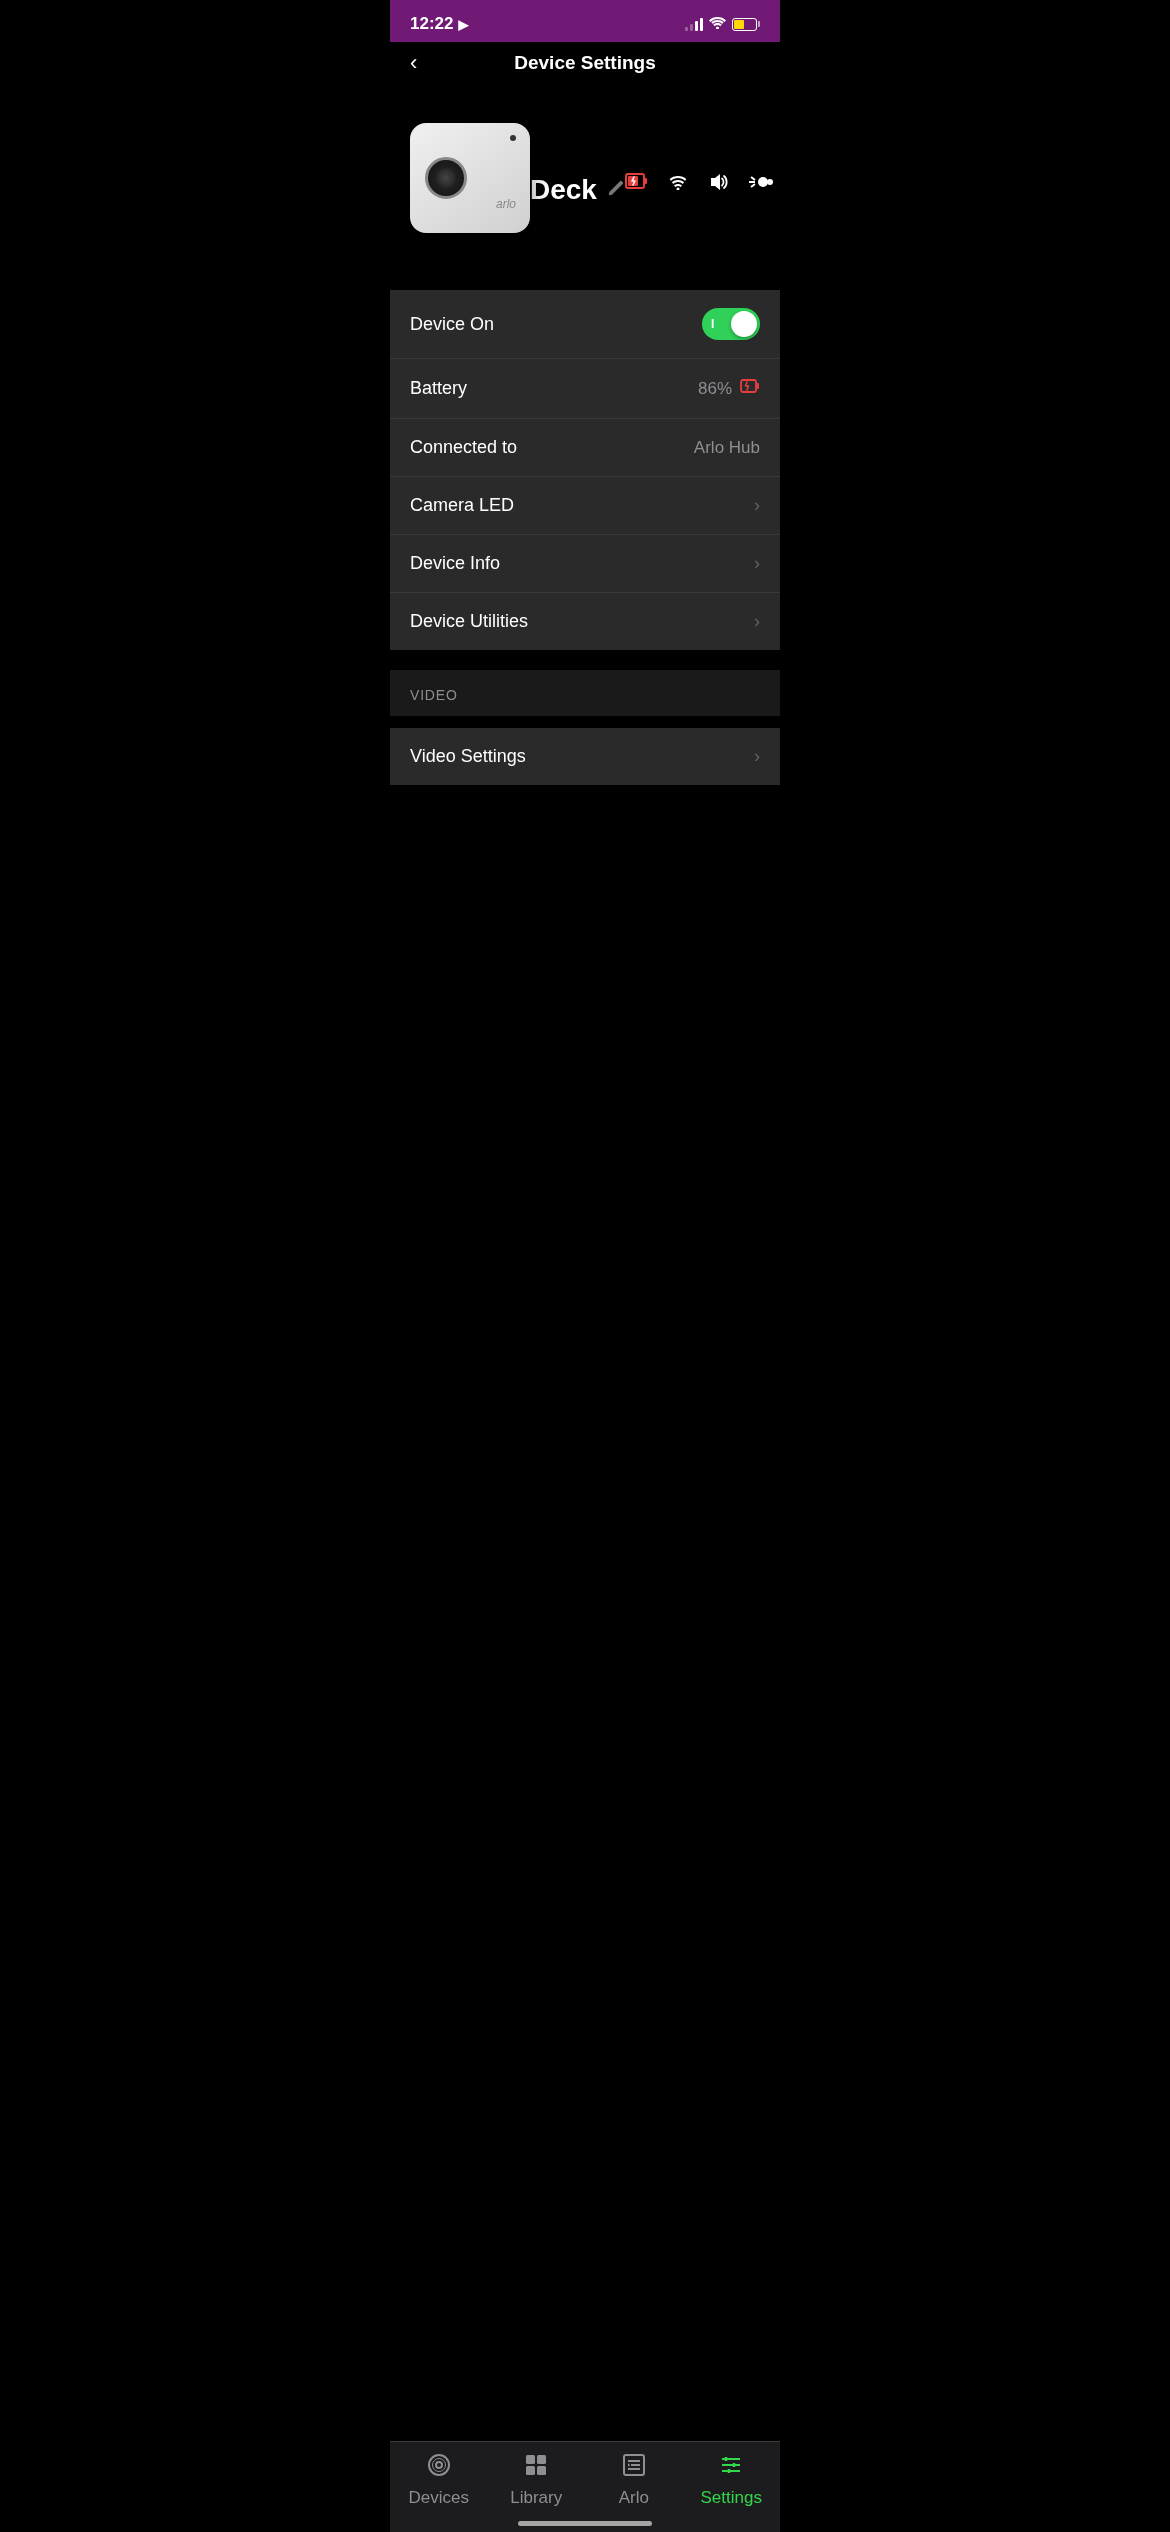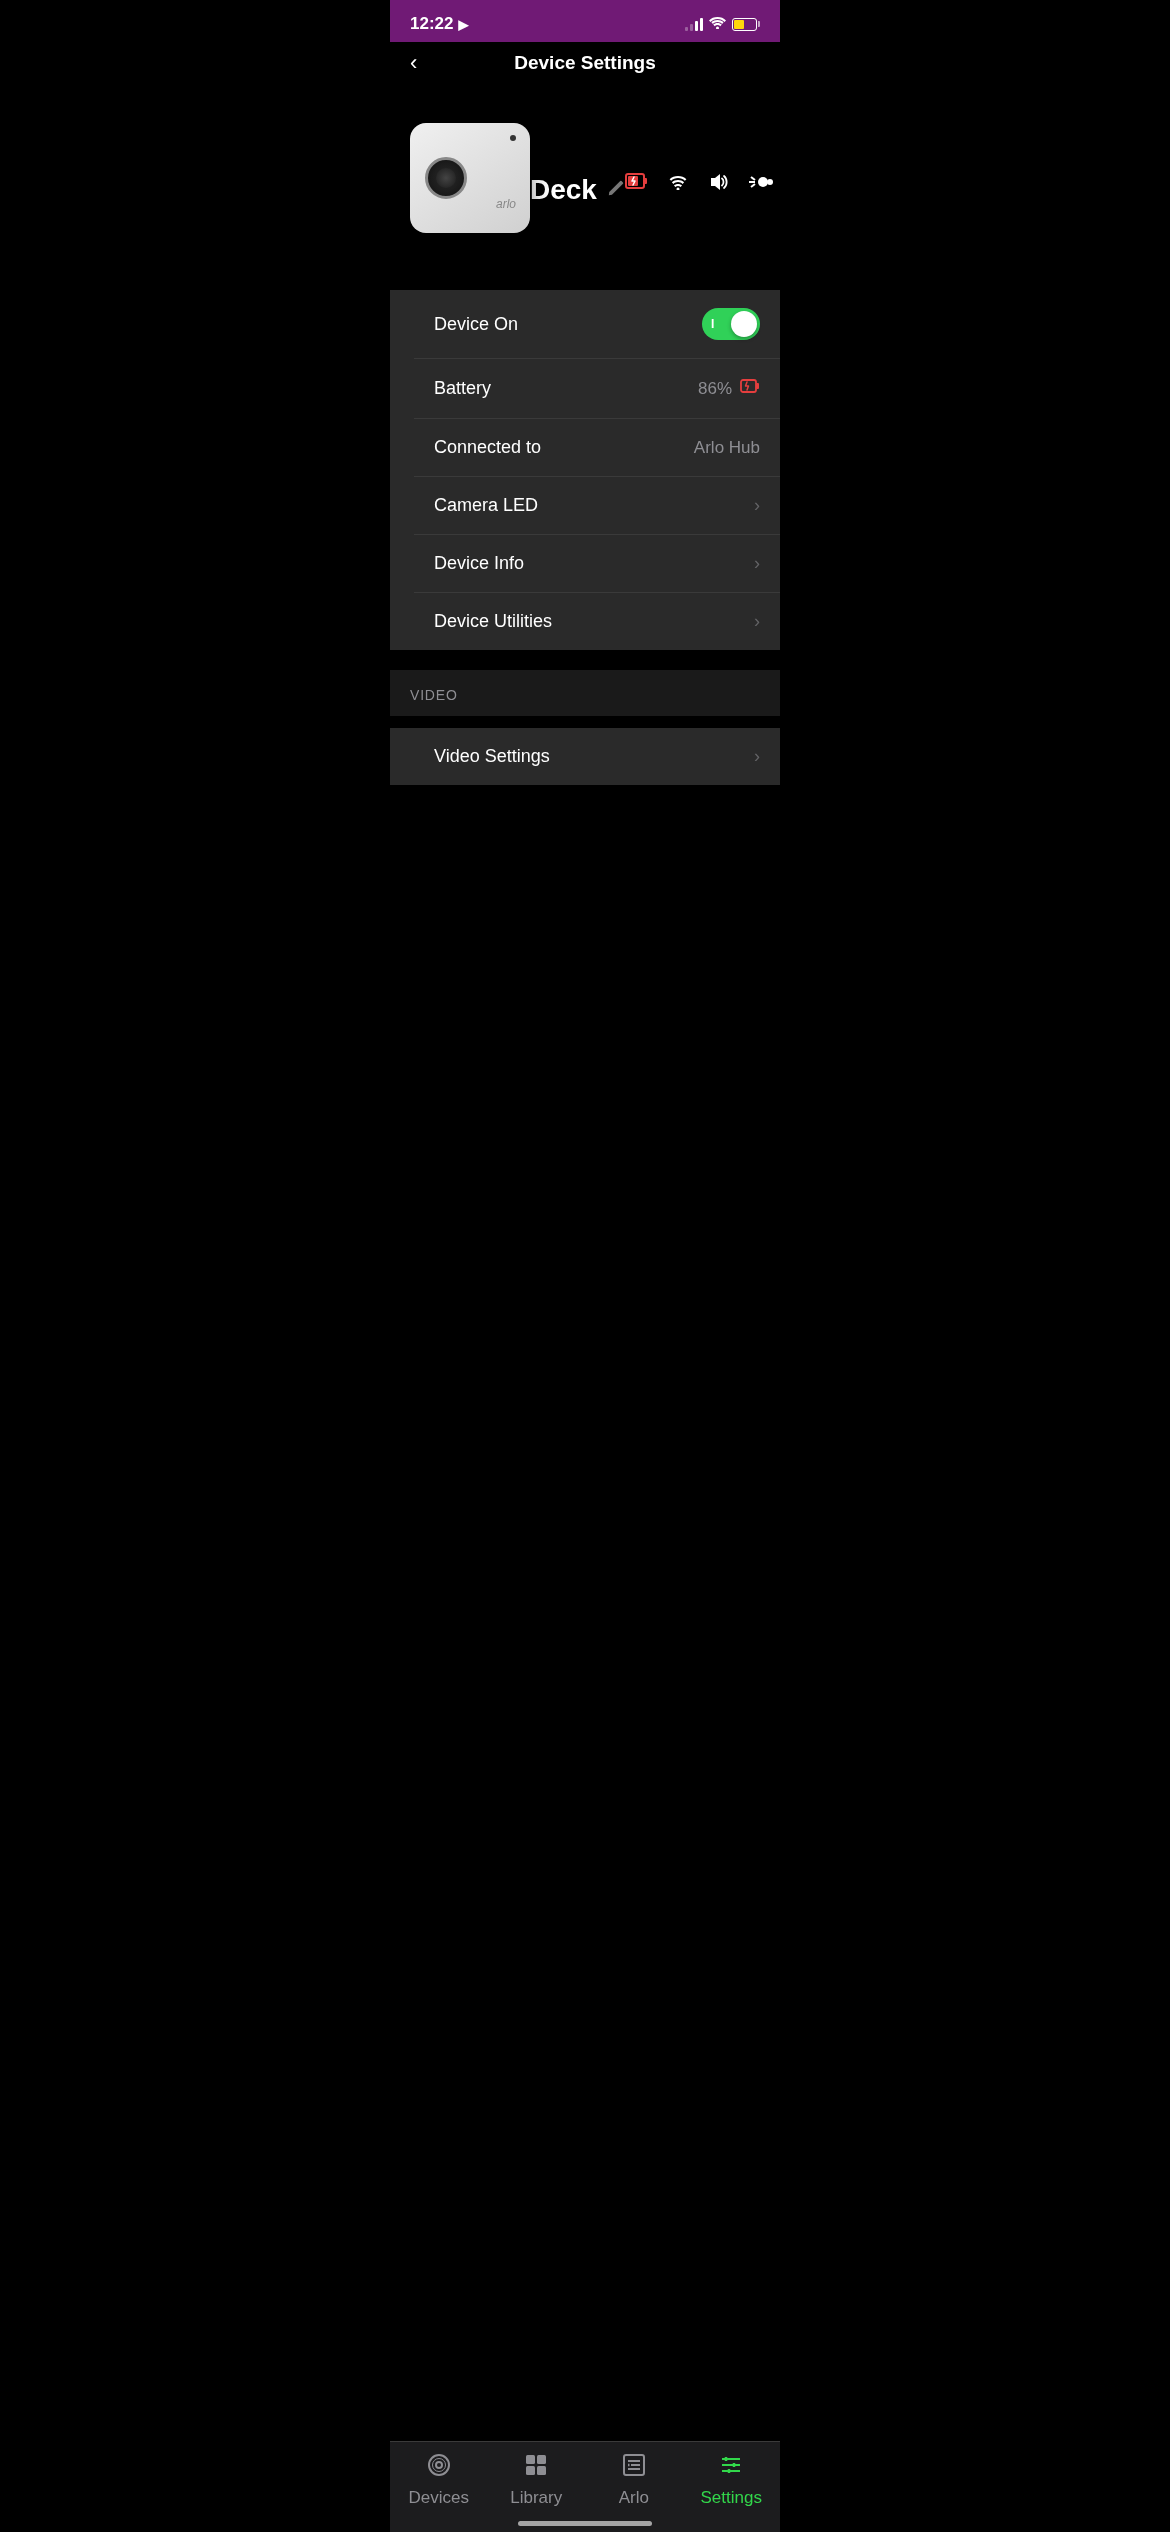--- a/index.html
+++ b/index.html
@@ -196,21 +196,20 @@
       background: #2a2a2a;
       margin-top: 12px;
     }
     .settings-row {
       display: flex;
       align-items: center;
       justify-content: space-between;
       padding: 18px 20px;
       border-bottom: 0.5px solid #3a3a3a;
       cursor: pointer;
-      margin-left: 24px;
     }
     .settings-row:last-child {
       border-bottom: none;
     }
     .row-label {
       font-size: 18px;
       color: #fff;
       font-weight: 400;
     }
     .row-right {

